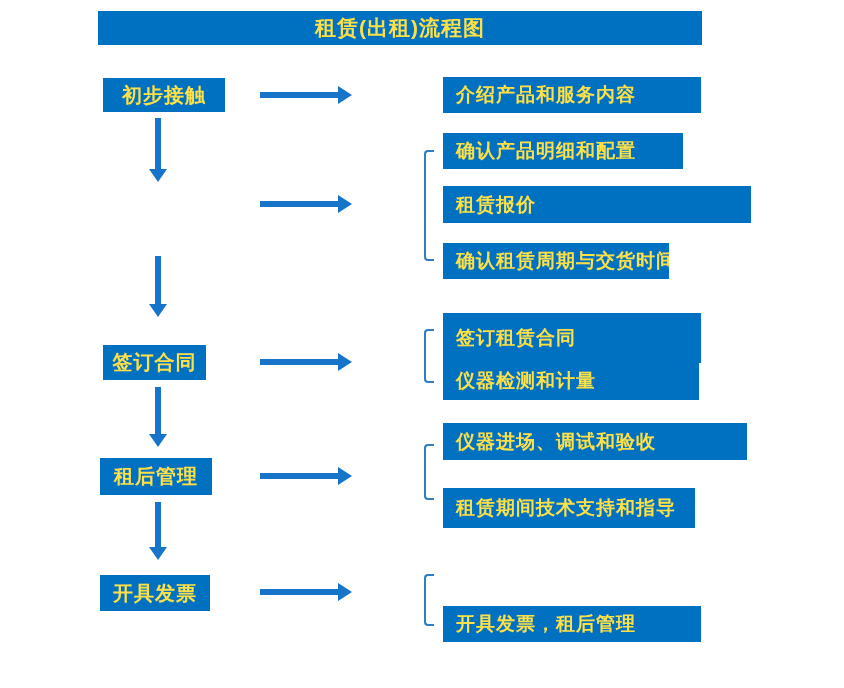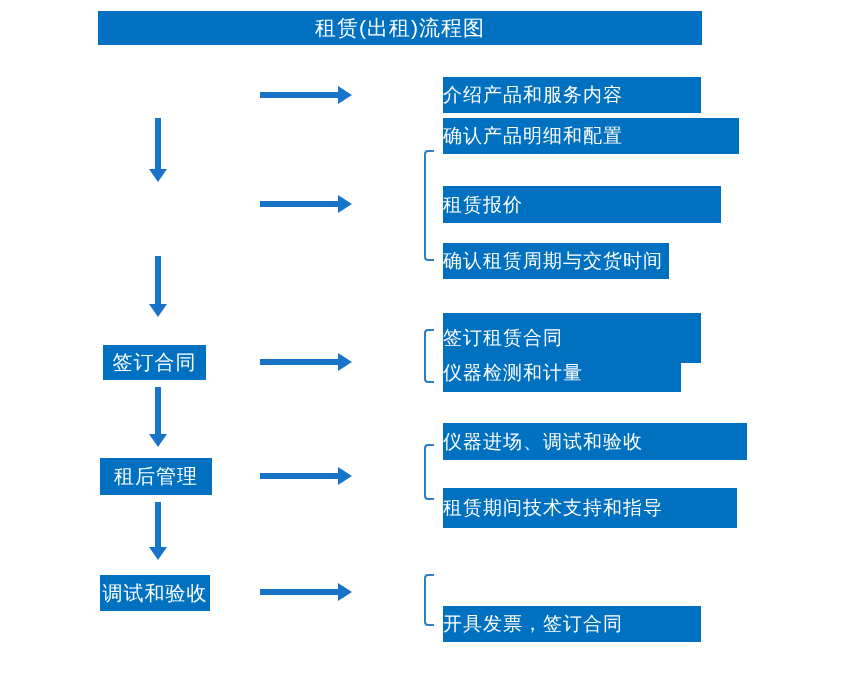--- a/index.html
+++ b/index.html
@@ -6,30 +6,30 @@
   html, body { background: #ffffff; }
   body {
     font-family: "Liberation Sans", "DejaVu Sans", sans-serif;
     width: 844px; height: 688px; position: relative; overflow: hidden;
   }
   .canvas { position: absolute; left: 0; top: 0; width: 844px; height: 688px; }
 
   .bluebox {
     position: absolute;
     background: #0070C0;
-    color: #ffffff;
-    font-weight: normal;
+    color: #fde047;
+    font-weight: bold;
     display: flex;
     align-items: center;
     overflow: hidden;
     white-space: nowrap;
   }
   .titlebar { justify-content: center; font-size: 21px; letter-spacing: 1px; }
   .step     { justify-content: center; font-size: 20px; letter-spacing: 1px; }
-  .detail   { justify-content: flex-start; padding-left: 0; font-size: 19px; letter-spacing: 1px; }
+  .detail   { justify-content: flex-start; padding-left: 13px; font-size: 19px; letter-spacing: 1px; }
 
   
   .harrow { position: absolute; height: 18px; }
   .harrow .shaft {
     position: absolute; left: 0; right: 12px; top: calc(50% - 3px);
     height: 6px; background: #1774C8;
   }
   .harrow .head {
     position: absolute; right: 0; top: calc(50% - 9px);
     width: 0; height: 0;
@@ -61,23 +61,24 @@
     border-radius: 4px 0 0 4px;
   }
 </style>
 </head>
 <body>
 
 <div class="canvas">
 
   <div class="bluebox titlebar" style="left:98px; top:11px; width:604px; height:34px;">租赁(出租)流程图</div>
 
+  <div class="bluebox step" style="left:103px; top:78px;  width:122px; height:34px;">初步接触</div>
   <div class="bluebox step" style="left:103px; top:345px; width:103px; height:35px;">签订合同</div>
   <div class="bluebox step" style="left:100px; top:458px; width:112px; height:37px;">租后管理</div>
-  <div class="bluebox step" style="left:100px; top:575px; width:110px; height:36px;">调试和验收</div>
+  <div class="bluebox step" style="left:100px; top:575px; width:110px; height:36px;">开具发票</div>
 
   <div class="varrow" style="left:148px; top:118px; height:64px;">
     <div class="shaft"></div>
     <div class="head"></div>
   </div>
   <div class="varrow" style="left:148px; top:256px; height:61px;">
     <div class="shaft"></div>
     <div class="head"></div>
   </div>
   <div class="varrow" style="left:148px; top:387px; height:60px;">
@@ -110,25 +111,25 @@
     <div class="head"></div>
   </div>
 
   <div class="bracket" style="left:424px; top:150px; height:111px;"></div>
   <div class="bracket" style="left:424px; top:329px; height:54px;"></div>
   <div class="bracket" style="left:424px; top:444px; height:56px;"></div>
   <div class="bracket" style="left:424px; top:574px; height:52px;"></div>
 
   <div class="bluebox detail" style="left:443px; top:77px;  width:258px; height:36px;">介绍产品和服务内容</div>
 
-  <div class="bluebox detail" style="left:443px; top:118px; width:296px; height:36px;">确认产品明细和配置</div>
-  <div class="bluebox detail" style="left:443px; top:186px; width:278px; height:37px;">租赁报价</div>
+  <div class="bluebox detail" style="left:443px; top:133px; width:240px; height:36px;">确认产品明细和配置</div>
+  <div class="bluebox detail" style="left:443px; top:186px; width:308px; height:37px;">租赁报价</div>
   <div class="bluebox detail" style="left:443px; top:243px; width:226px; height:36px;">确认租赁周期与交货时间</div>
 
   <div class="bluebox detail" style="left:443px; top:313px; width:258px; height:50px;">签订租赁合同</div>
-  <div class="bluebox detail" style="left:443px; top:354px; width:238px; height:38px;">仪器检测和计量</div>
+  <div class="bluebox detail" style="left:443px; top:362px; width:256px; height:38px;">仪器检测和计量</div>
 
   <div class="bluebox detail" style="left:443px; top:423px; width:304px; height:37px;">仪器进场、调试和验收</div>
-  <div class="bluebox detail" style="left:443px; top:488px; width:294px; height:40px;">租赁期间技术支持和指导</div>
+  <div class="bluebox detail" style="left:443px; top:488px; width:252px; height:40px;">租赁期间技术支持和指导</div>
 
-  <div class="bluebox detail" style="left:443px; top:606px; width:258px; height:36px;">开具发票，签订合同</div>
+  <div class="bluebox detail" style="left:443px; top:606px; width:258px; height:36px;">开具发票，租后管理</div>
 
 </div>
 
 </body></html>

